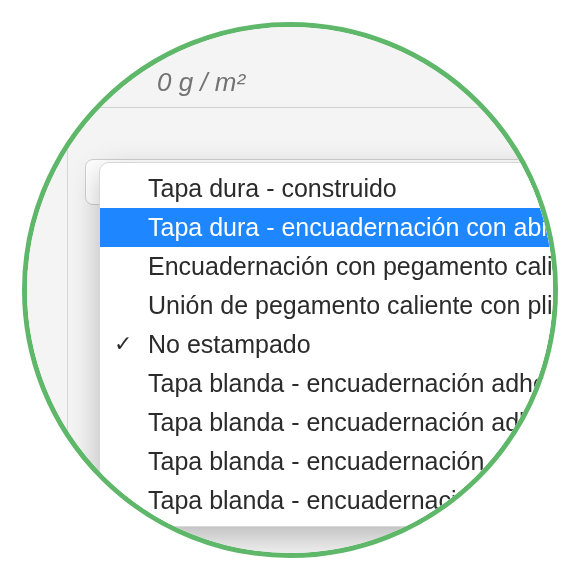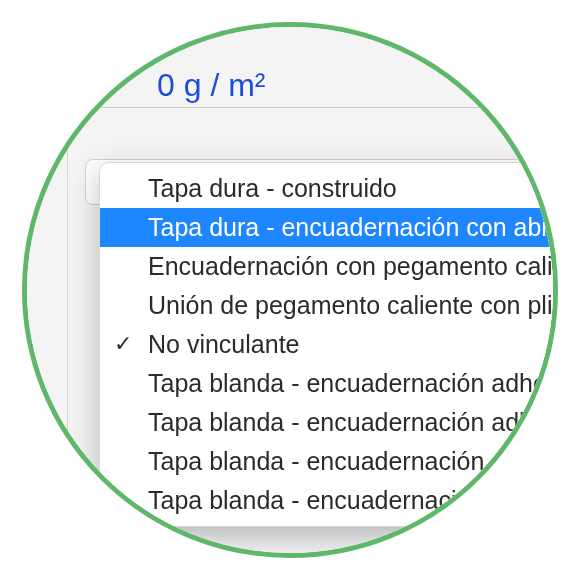--- a/index.html
+++ b/index.html
@@ -27,22 +27,23 @@
     top: 0;
     left: 0;
     width: 600px;
     height: 600px;
     background: #f4f4f4;
   }
   .top-line {
     position: absolute;
     top: 40px;
     left: 130px;
-    font-size: 32px;
-    color: #1d4ed8;
+    font-size: 26px;
+    color: #737373;
+    font-style: italic;
   }
   .group-label {
     position: absolute;
     top: 94px;
     left: 52px;
     font-size: 24px;
     font-weight: 700;
     color: #2b2b2b;
   }
   .divider {
@@ -118,20 +119,20 @@
     <div class="left-edge"></div>
     <div class="divider"></div>
     <div class="top-line">0 g / m²</div>
     <div class="field-frame"></div>
     <div class="bottom-shadow"></div>
     <div class="dropdown">
       <div class="option"><span>Tapa dura - construido</span></div>
       <div class="option selected"><span>Tapa dura - encuadernación con abrazadera</span></div>
       <div class="option"><span>Encuadernación con pegamento caliente</span></div>
       <div class="option"><span>Unión de pegamento caliente con pliegue</span></div>
-      <div class="option"><span class="check">✓</span><span>No vinculante</span></div>
+      <div class="option"><span class="check">✓</span><span>No estampado</span></div>
       <div class="option"><span>Tapa blanda - encuadernación adhesiva</span></div>
       <div class="option"><span>Tapa blanda - encuadernación adhesiva</span></div>
       <div class="option"><span>Tapa blanda - encuadernación adhesiva</span></div>
       <div class="option"><span>Tapa blanda - encuadernación</span></div>
     </div>
   </div>
 </div>
 
 </body></html>

